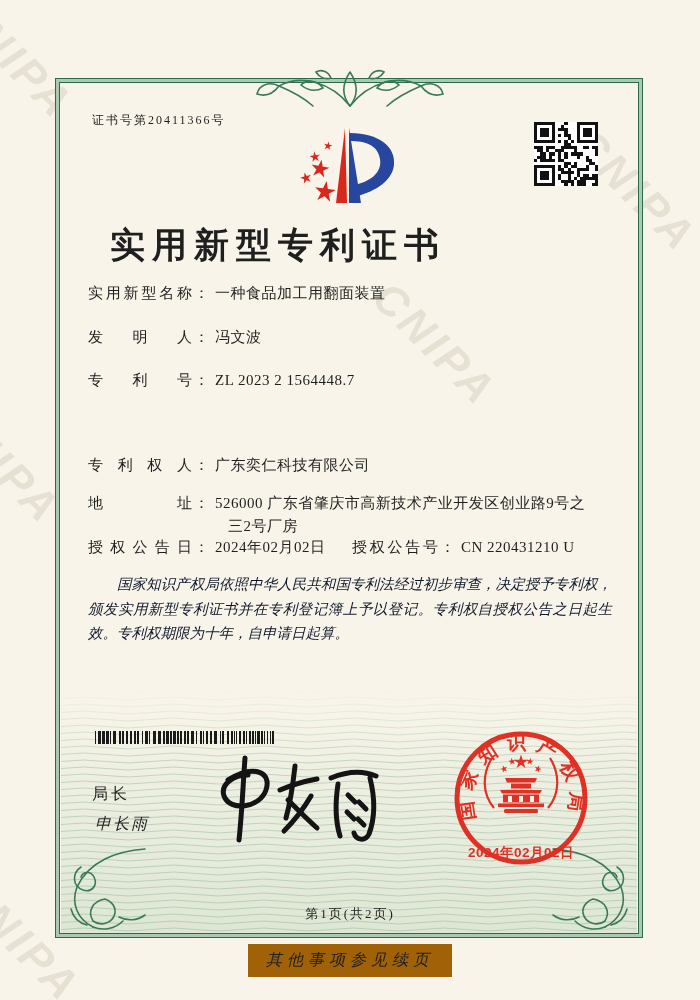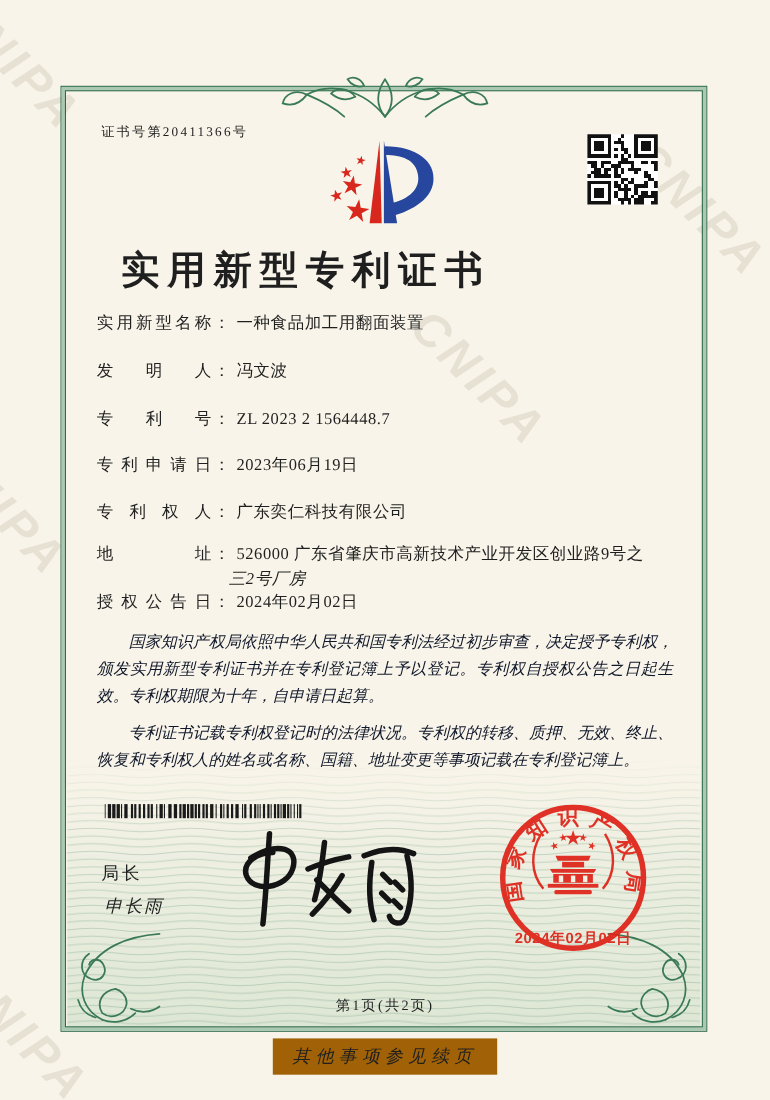--- a/index.html
+++ b/index.html
@@ -399,39 +399,38 @@
 
   <div class="row" style="top:284px;">
     <span class="flabel">实用新型名称</span><span class="fcolon">：</span><span class="fval">一种食品加工用翻面装置</span>
   </div>
   <div class="row" style="top:328px;">
     <span class="flabel">发明人</span><span class="fcolon">：</span><span class="fval">冯文波</span>
   </div>
   <div class="row" style="top:371px;">
     <span class="flabel">专利号</span><span class="fcolon">：</span><span class="fval">ZL 2023 2 1564448.7</span>
   </div>
-  <div class="row" style="top:413px;">
-    <span class="flabel">专利申请日</span><span class="fcolon">：</span><span class="fval">2023年06月19日</span>
-  </div>
   <div class="row" style="top:456px;">
     <span class="flabel">专利权人</span><span class="fcolon">：</span><span class="fval">广东奕仁科技有限公司</span>
   </div>
   <div class="row" style="top:494px;">
     <span class="flabel">地址</span><span class="fcolon">：</span><span class="fval">526000 广东省肇庆市高新技术产业开发区创业路9号之</span>
   </div>
-  <div class="row" style="top:517px;left:208px;font-style:italic;">
+  <div class="row" style="top:517px;left:228px;">
     <span class="fval">三2号厂房</span>
   </div>
   <div class="row" style="top:538px;">
     <span class="flabel">授权公告日</span><span class="fcolon">：</span><span class="fval">2024年02月02日</span>
   </div>
+  <div class="row" style="top:538px;left:352px;">
+    <span class="flabel" style="width:86px;">授权公告号</span><span class="fcolon">：</span><span class="fval">CN 220431210 U</span>
+  </div>
 
   <div class="paras">
     <p>国家知识产权局依照中华人民共和国专利法经过初步审查，决定授予专利权，颁发实用新型专利证书并在专利登记簿上予以登记。专利权自授权公告之日起生效。专利权期限为十年，自申请日起算。</p>
-    <p>专利证书记载专利权登记时的法律状况。专利权的转移、质押、无效、终止、恢复和专利权人的姓名或名称、国籍、地址变更等事项记载在专利登记簿上。</p>
   </div>
 
   <svg id="bar-svg" class="barcode" width="180" height="13">
       <rect x="0" y="0" width="1" height="13" fill="#1a1a1a"></rect>
       <rect x="3" y="0" width="3" height="13" fill="#1a1a1a"></rect>
       <rect x="7" y="0" width="3" height="13" fill="#1a1a1a"></rect>
       <rect x="11" y="0" width="3" height="13" fill="#1a1a1a"></rect>
       <rect x="15" y="0" width="1" height="13" fill="#1a1a1a"></rect>
       <rect x="18" y="0" width="3" height="13" fill="#1a1a1a"></rect>
       <rect x="24" y="0" width="2" height="13" fill="#1a1a1a"></rect>

